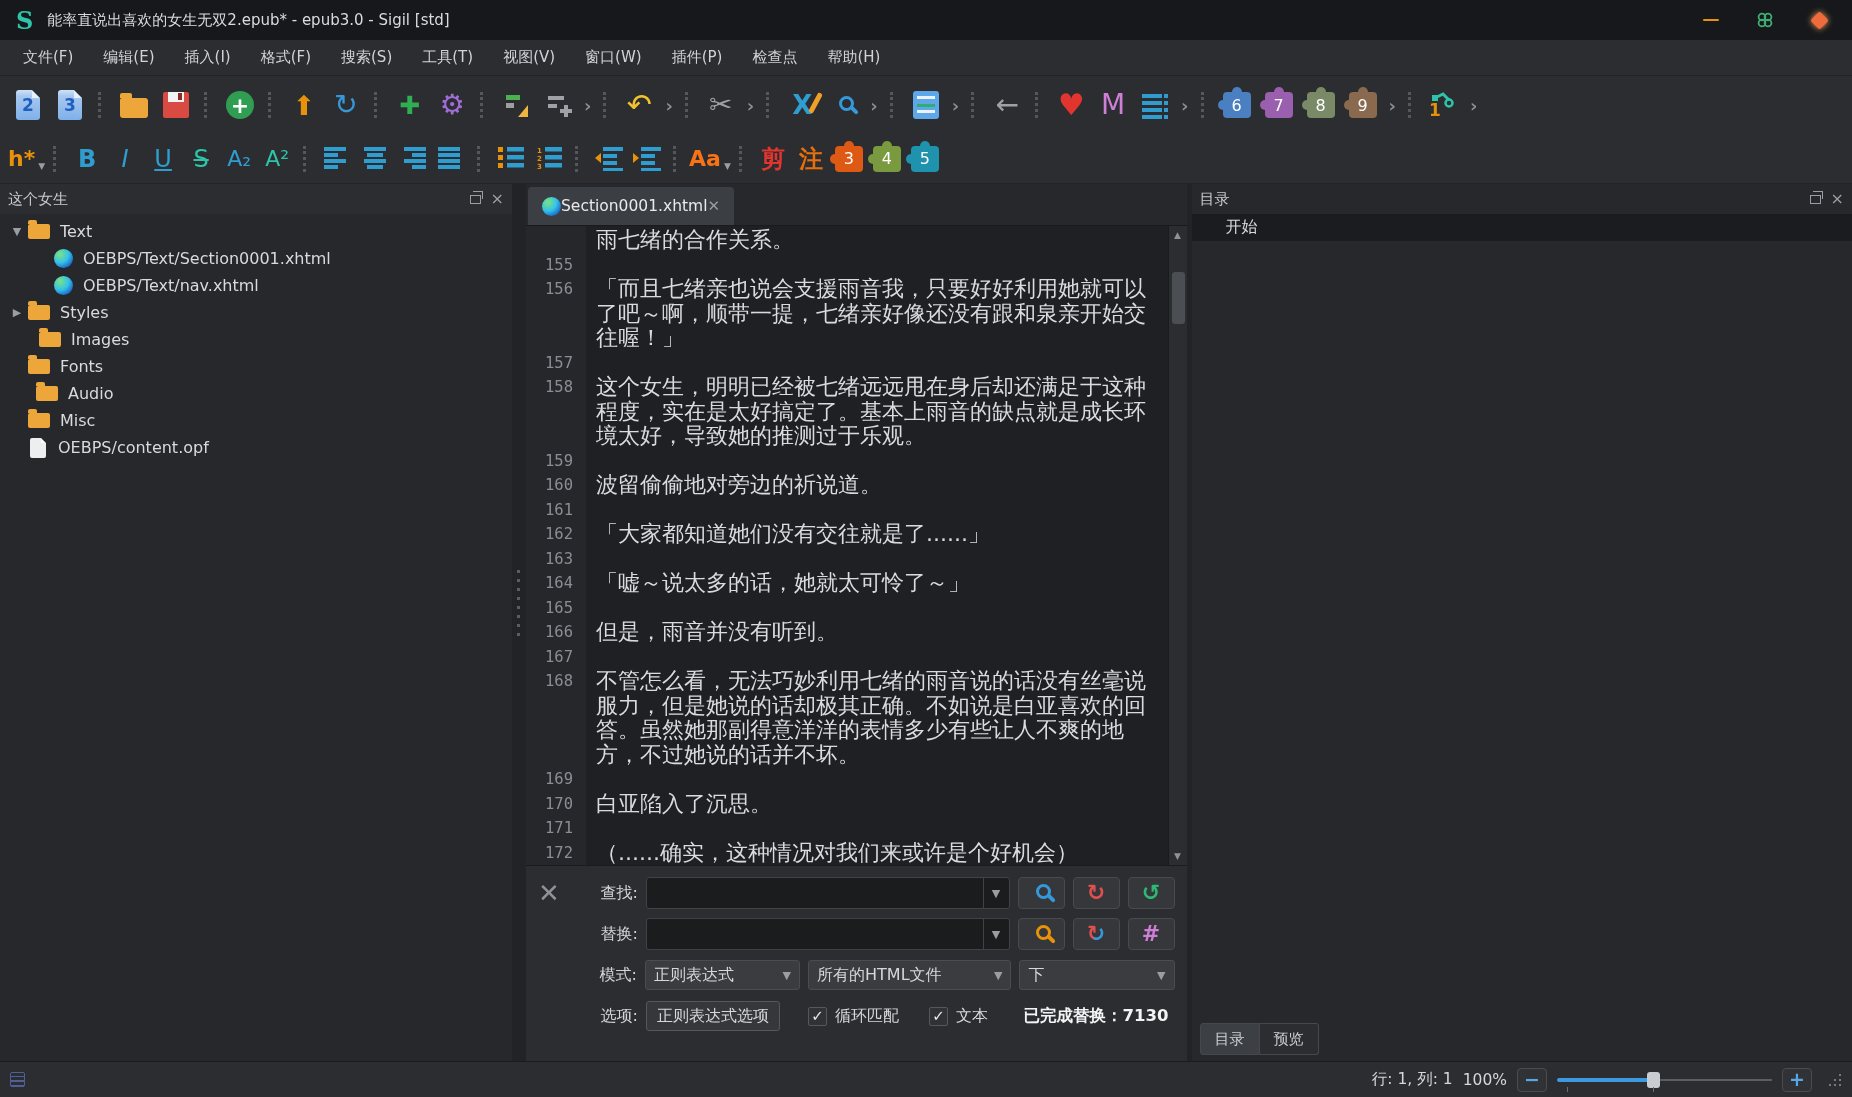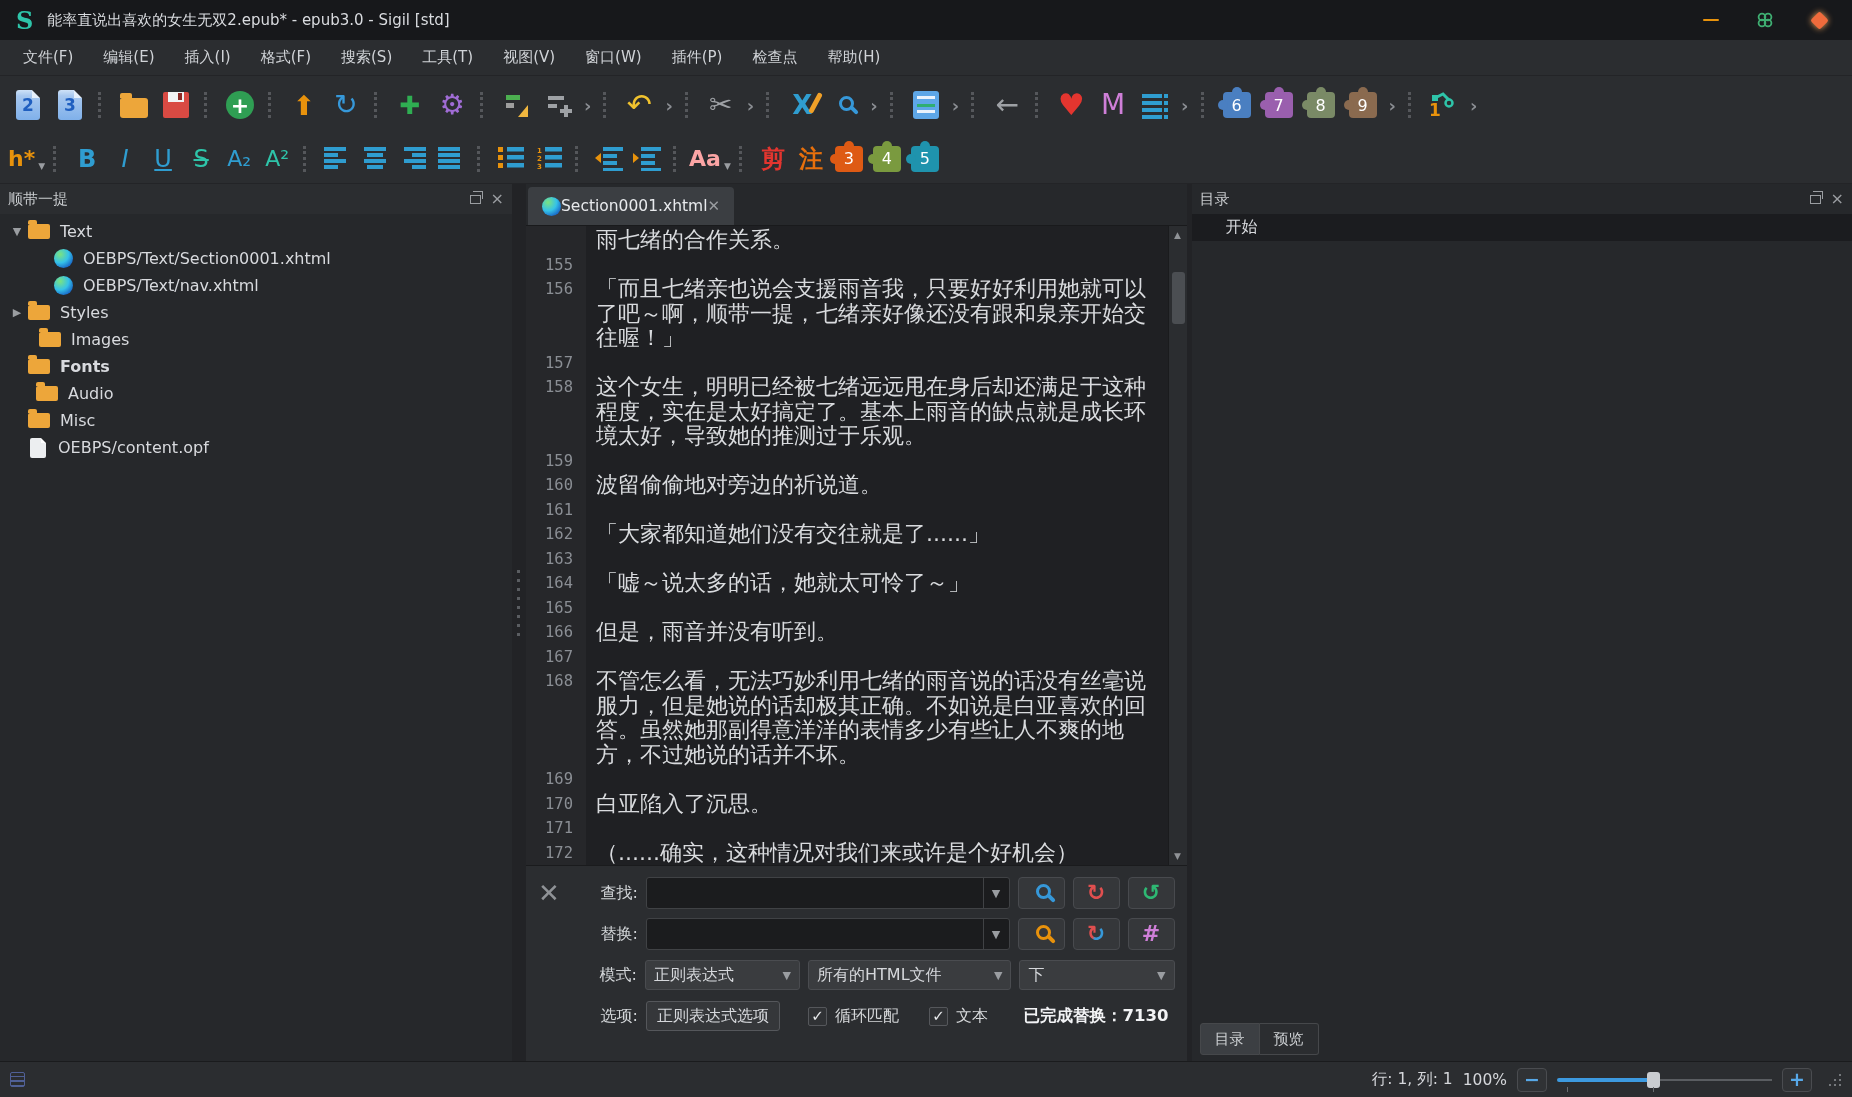--- a/index.html
+++ b/index.html
@@ -389,21 +389,21 @@
         <svg width="28" height="24" viewBox="0 0 28 24">
           <rect x="8" y="0" width="20" height="4" fill="#2f9dd0"></rect>
           <rect x="8" y="7" width="14" height="4" fill="#2f9dd0"></rect>
           <rect x="8" y="14" width="14" height="4" fill="#2f9dd0"></rect>
           <rect x="8" y="21" width="20" height="3" fill="#2f9dd0"></rect>
           <path d="M0 6 L6 11 L0 16 Z" fill="#e8920c"></path>
         </svg>
       </span>
       <span class="tb-sep"></span>
       <span class="tbtn">
-        <span style="color:#fca5a5;font-weight:bold;font-size:22px;">Aa</span>
+        <span style="color:#f97316;font-weight:bold;font-size:22px;">Aa</span>
         <span style="color:#9a9da1;font-size:9px;margin-left:3px;align-self:flex-end;margin-bottom:6px;">▼</span>
       </span>
       <span class="tb-sep"></span>
       <span class="tbtn">
         <span class="han" style="color:#e3352f;">剪</span>
       </span>
       <span class="tbtn">
         <span class="han" style="color:#e8700c;">注</span>
       </span>
       <span class="tbtn">
@@ -414,21 +414,21 @@
       </span>
       <span class="tbtn">
         <span class="puzzle" style="background:#1f93ad;">5</span>
       </span>
     </div>
 
   <div class="main">
 
     <div class="left-panel">
       <div class="panel-header">
-        <span>顺带一提</span>
+        <span>这个女生</span>
         <span class="dock-icons">
           <span class="float-ic"></span>
           <span class="close-x">×</span>
         </span>
       </div>
       <div class="tree" id="tree">
           <div class="tree-row" style="padding-left: 8px;">
             <span class="tw-arrow">▼</span>
             <span class="t-folder"></span>
             <span>Text</span>
@@ -446,21 +446,21 @@
           <div class="tree-row" style="padding-left: 8px;">
             <span class="tw-arrow">▶</span>
             <span class="t-folder"></span>
             <span>Styles</span>
           </div>
           <div class="tree-row" style="padding-left: 19px;">
             <span class="tw-arrow"></span>
             <span class="t-folder"></span>
             <span>Images</span>
           </div>
-          <div class="tree-row" style="padding-left: 8px; font-weight: bold;">
+          <div class="tree-row" style="padding-left: 8px;">
             <span class="tw-arrow"></span>
             <span class="t-folder"></span>
             <span>Fonts</span>
           </div>
           <div class="tree-row" style="padding-left: 16px;">
             <span class="tw-arrow"></span>
             <span class="t-folder"></span>
             <span>Audio</span>
           </div>
           <div class="tree-row" style="padding-left: 8px;">

